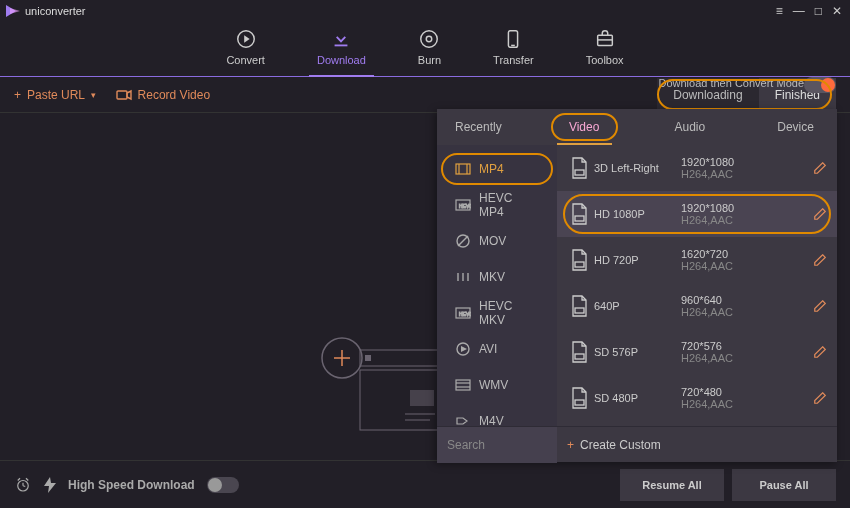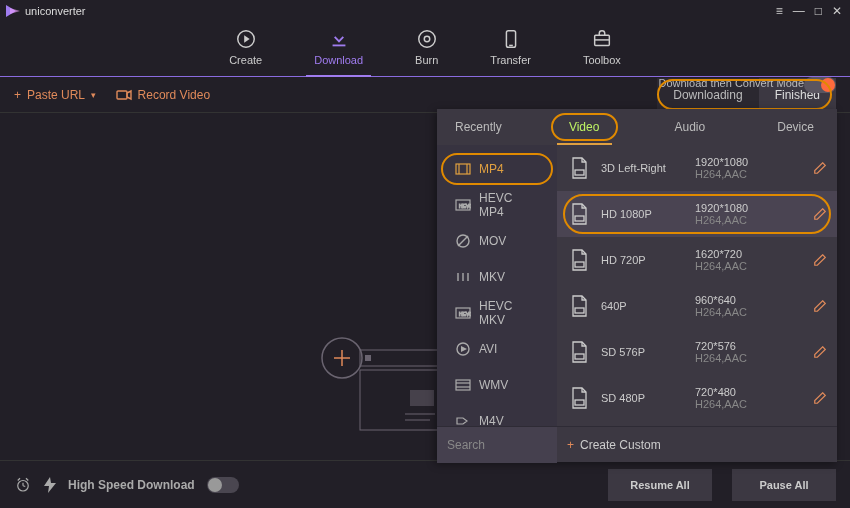--- a/index.html
+++ b/index.html
@@ -25,38 +25,38 @@
   .dtcm-ring { position:absolute; right:4px; top:2px; width:175px; height:31px; border:2px solid #e08a00; border-radius:16px; pointer-events:none; }
   .toggle { width:32px; height:16px; border-radius:8px; background:#5a5560; position:relative; cursor:pointer; }
   .toggle.on { background:#5a5560; }
   .toggle .knob { position:absolute; right:1px; top:1px; width:14px; height:14px; border-radius:50%; background:#ff6a3d; }
   .workspace { position:absolute; left:0; right:0; top:112px; bottom:48px; overflow:hidden; }
   .empty-illus { position:absolute; left:320px; top:218px; width:120px; height:100px; }
   .footer { position:absolute; left:0; right:0; bottom:0; height:48px; display:flex; align-items:center; padding:0 14px; border-top:1px solid #333;font-weight:bold; }
   .footer .left { display:flex; align-items:center; gap:12px; }
   .footer .toggle { background:#4a4650; }
   .footer .toggle .knob { left:1px; right:auto; background:#999; }
-  .footer .right { margin-left:auto; display:flex; gap:20px; }
+  .footer .right { margin-left:auto; display:flex; gap:8px; }
   .big-btn { width:104px; height:32px; background:#3c3842; color:#ccc; display:flex; align-items:center; justify-content:center; cursor:pointer; font-size:11px; }
   
   .fmt-panel { position:absolute; left:437px; top:109px; width:400px; height:353px; background:#3c3842; z-index:10; display:flex; flex-direction:column; box-shadow: -2px 2px 8px rgba(0,0,0,.4); }
   .fmt-cats { display:flex; height:36px;gap:23px; }
   .fmt-cat { flex:1; display:flex; align-items:center; justify-content:center; cursor:pointer; color:#bbb; position:relative; }
-  .fmt-cat.active { color:#bef264; }
+  .fmt-cat.active { color:#f9a8d4; }
   .fmt-cat.active::after { content:""; position:absolute; left:14px; right:14px; bottom:0; height:2px; background:#e0a040; }
   .fmt-cat-ring { position:absolute; left:8px; top:4px; right:8px; bottom:4px; border:2px solid #e08a00; border-radius:14px; pointer-events:none; }
   .fmt-body { flex:1; display:flex; min-height:0; }
   .fmt-left { width:120px; background:#373340; overflow:auto; padding:6px 0; }
   .fmt-left-item { height:36px; display:flex; align-items:center; gap:8px; padding:0 18px; cursor:pointer; color:#bbb; position:relative; }
   .fmt-left-item.active { color:#e0a040; }
   .fmt-left-ring { position:absolute; left:4px; top:2px; right:4px; bottom:2px; border:2px solid #e08a00; border-radius:16px; pointer-events:none; }
   .fmt-right { flex:1; overflow:auto; position:relative; }
   .fmt-right::-webkit-scrollbar, .fmt-left::-webkit-scrollbar { width:6px; }
   .fmt-right::-webkit-scrollbar-thumb, .fmt-left::-webkit-scrollbar-thumb { background:#5a5560; }
-  .preset { height:46px; display:flex; align-items:center; padding:0 10px; gap:10px; cursor:pointer; position:relative; }
+  .preset { height:46px; display:flex; align-items:center; padding:0 10px; gap:3px; cursor:pointer; position:relative; }
   .preset.highlight { background:#4a4452; }
   .preset-ring { position:absolute; left:6px; right:6px; top:3px; bottom:3px; border:2px solid #e08a00; border-radius:20px; pointer-events:none; }
   .preset-icon { width:24px; height:24px; flex:none; }
   .preset-meta { flex:1; display:flex; flex-direction:column; font-size:11px; }
   .preset-meta .res { color:#ccc; }
   .preset-meta .codec { color:#888; }
   .preset-name { width:84px; color:#ccc; font-size:11px; }
   .edit-icon { color:#e08a5a; cursor:pointer; }
   .fmt-footer { height:36px; display:flex; align-items:center; border-top:1px solid #2e2b35; }
   .search-box { width:120px; height:36px; background:#45404e; padding:0 10px; color:#888; display:flex; align-items:center; }
@@ -85,21 +85,21 @@
 </div>
 
 <div class="topnav">
   <div class="nav-item">
     <span class="nav-icon">
       <svg width="22" height="22" viewBox="0 0 24 24" fill="none" stroke="#ccc" stroke-width="1.6">
           <circle cx="12" cy="12" r="9"></circle>
           <polygon points="10,8 16,12 10,16" fill="#ccc" stroke="none"></polygon>
         </svg>
     </span>
-    <span class="nav-label">Create</span>
+    <span class="nav-label">Convert</span>
   </div>
   <div class="nav-item active">
     <span class="nav-icon">
       <svg width="22" height="22" viewBox="0 0 24 24" fill="#a07cf0">
           <path d="M12 3v10l4-4 1.4 1.4L12 16 6.6 10.4 8 9l4 4V3z"></path>
           <rect x="5" y="18" width="14" height="2"></rect>
         </svg>
     </span>
     <span class="nav-label">Download</span>
   </div>

